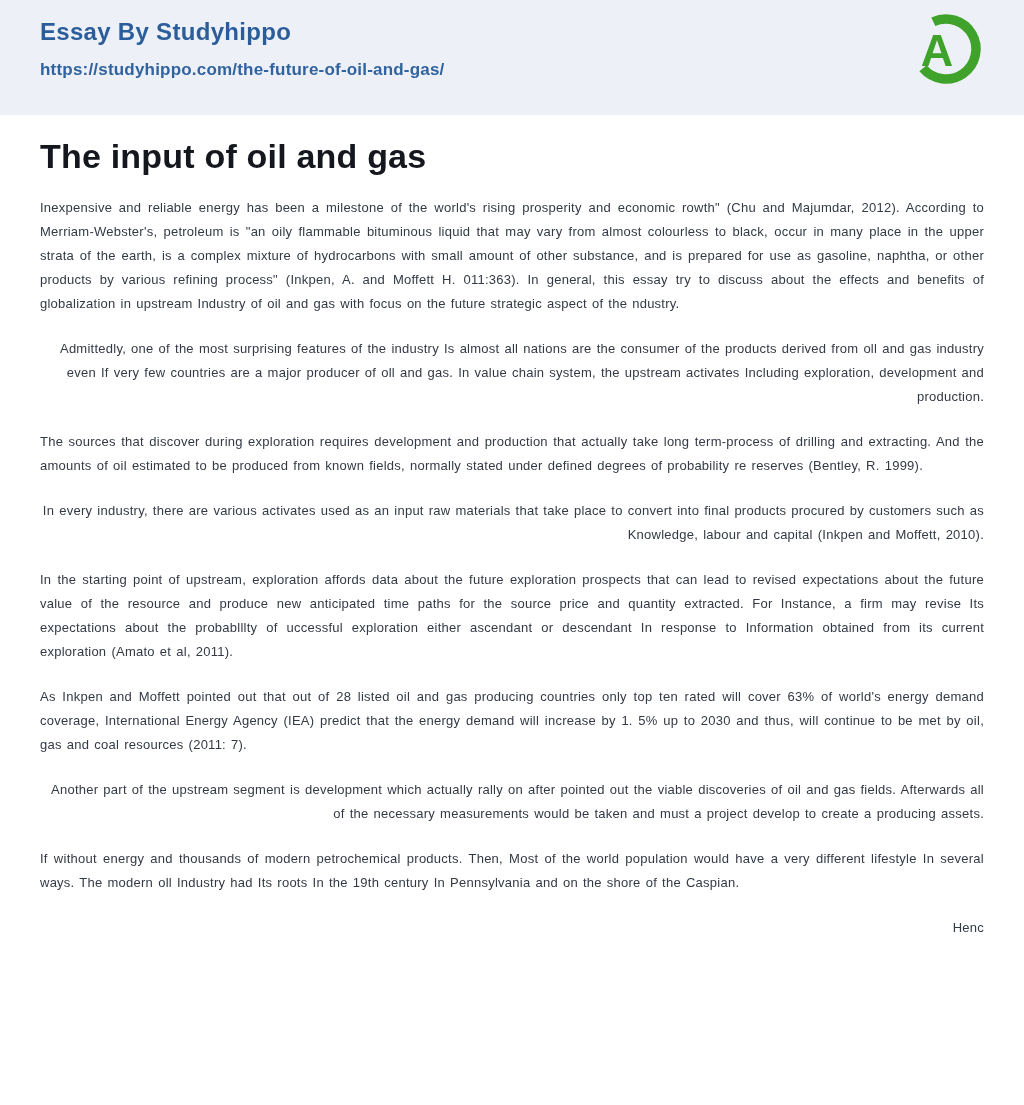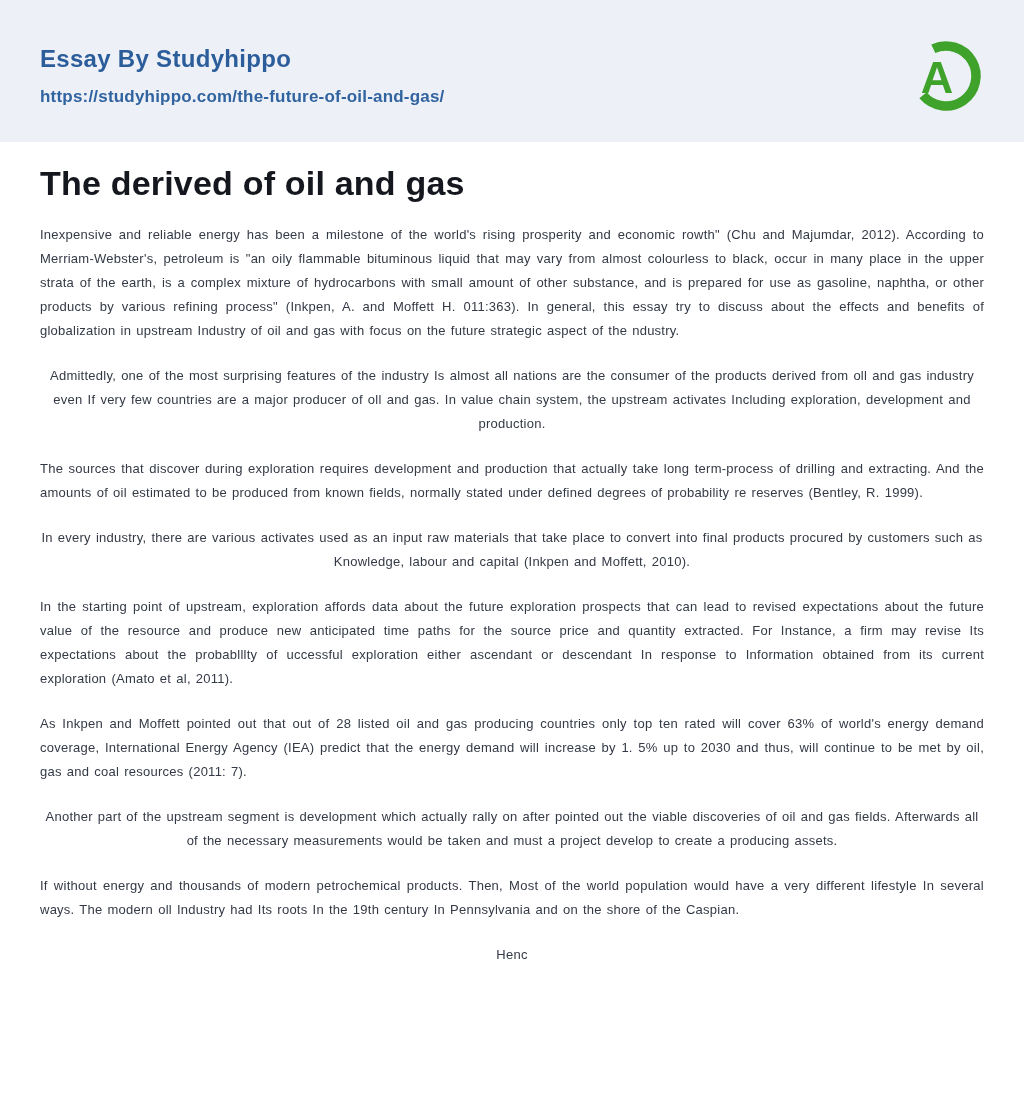--- a/index.html
+++ b/index.html
@@ -9,21 +9,21 @@
   }
   .page {
     width: 1024px;
     min-height: 1105px;
     background: #ffffff;
     margin: 0 auto;
     overflow: hidden;
   }
   .page-header {
     background: #edf1f7;
-    padding: 34px 38px 24px 40px;
+    padding: 7px 38px 24px 40px;
     display: flex;
     align-items: center;
     justify-content: space-between;
   }
   .header-text { display: flex; flex-direction: column; }
   .site-title {
     color: #2b5d9b;
     font-size: 24px;
     font-weight: 700;
     letter-spacing: 0.3px;
@@ -50,40 +50,40 @@
   }
   .essay-body p {
     color: #333945;
     font-size: 13px;
     line-height: 24px;
     letter-spacing: 0.25px;
     word-spacing: 1.2px;
     margin: 0 0 21px 0;
   }
   .essay-body p.justify { text-align: justify; }
-  .essay-body p.left { text-align: center; }
+  .essay-body p.left { text-align: right; }
 </style>
 </head>
 <body>
 
 <div class="page">
 
   <div class="page-header">
     <div class="header-text">
       <div class="site-title">Essay By Studyhippo</div>
       <a class="page-url">https://studyhippo.com/the-future-of-oil-and-gas/</a>
     </div>
     <svg class="logo" viewBox="0 0 80 84" aria-hidden="true">
       <path d="M 27.3 14.8 A 30 30 0 1 1 17.0 61.3" fill="none" stroke="#3fa22a" stroke-width="9.5" stroke-linecap="butt"></path>
       <text x="31" y="58.5" text-anchor="middle" font-size="45" font-weight="600" fill="#3fa22a" font-family="Liberation Sans, DejaVu Sans, sans-serif">A</text>
     </svg>
   </div>
 
   <div class="content">
-    <h1 class="doc-title">The derived of oil and gas</h1>
+    <h1 class="doc-title">The input of oil and gas</h1>
 
     <div class="essay-body">
       <p class="justify">Inexpensive and reliable energy has been a milestone of the world's rising prosperity and economic rowth" (Chu and Majumdar, 2012). According to Merriam-Webster's, petroleum is "an oily flammable bituminous liquid that may vary from almost colourless to black, occur in many place in the upper strata of the earth, is a complex mixture of hydrocarbons with small amount of other substance, and is prepared for use as gasoline, naphtha, or other products by various refining process" (Inkpen, A. and Moffett H. 011:363). In general, this essay try to discuss about the effects and benefits of globalization in upstream Industry of oil and gas with focus on the future strategic aspect of the ndustry.</p>
       <p class="left">Admittedly, one of the most surprising features of the industry Is almost all nations are the consumer of the products derived from oll and gas industry even If very few countries are a major producer of oll and gas. In value chain system, the upstream activates Including exploration, development and production.</p>
       <p class="justify">The sources that discover during exploration requires development and production that actually take long term-process of drilling and extracting. And the amounts of oil estimated to be produced from known fields, normally stated under defined degrees of probability re reserves (Bentley, R. 1999).</p>
       <p class="left">In every industry, there are various activates used as an input raw materials that take place to convert into final products procured by customers such as Knowledge, labour and capital (Inkpen and Moffett, 2010).</p>
       <p class="justify">In the starting point of upstream, exploration affords data about the future exploration prospects that can lead to revised expectations about the future value of the resource and produce new anticipated time paths for the source price and quantity extracted. For Instance, a firm may revise Its expectations about the probablllty of uccessful exploration either ascendant or descendant In response to Information obtained from its current exploration (Amato et al, 2011).</p>
       <p class="justify">As Inkpen and Moffett pointed out that out of 28 listed oil and gas producing countries only top ten rated will cover 63% of world's energy demand coverage, International Energy Agency (IEA) predict that the energy demand will increase by 1. 5% up to 2030 and thus, will continue to be met by oil, gas and coal resources (2011: 7).</p>
       <p class="left">Another part of the upstream segment is development which actually rally on after pointed out the viable discoveries of oil and gas fields. Afterwards all of the necessary measurements would be taken and must a project develop to create a producing assets.</p>
       <p class="justify">If without energy and thousands of modern petrochemical products. Then, Most of the world population would have a very different lifestyle In several ways. The modern oll Industry had Its roots In the 19th century In Pennsylvania and on the shore of the Caspian.</p>

